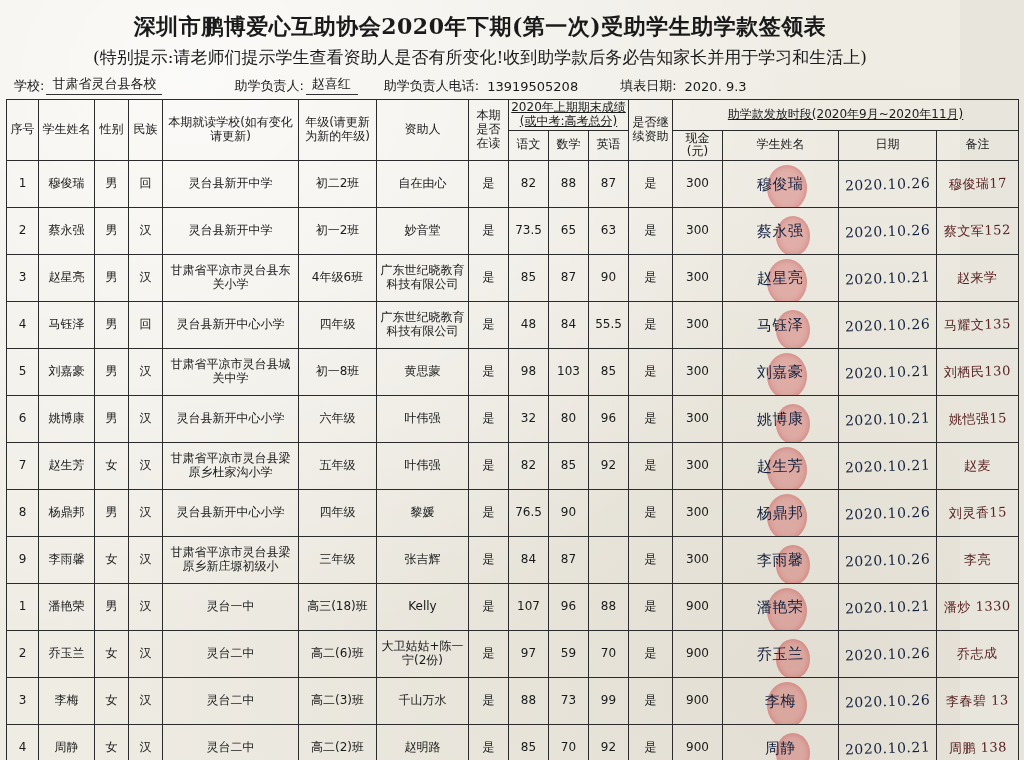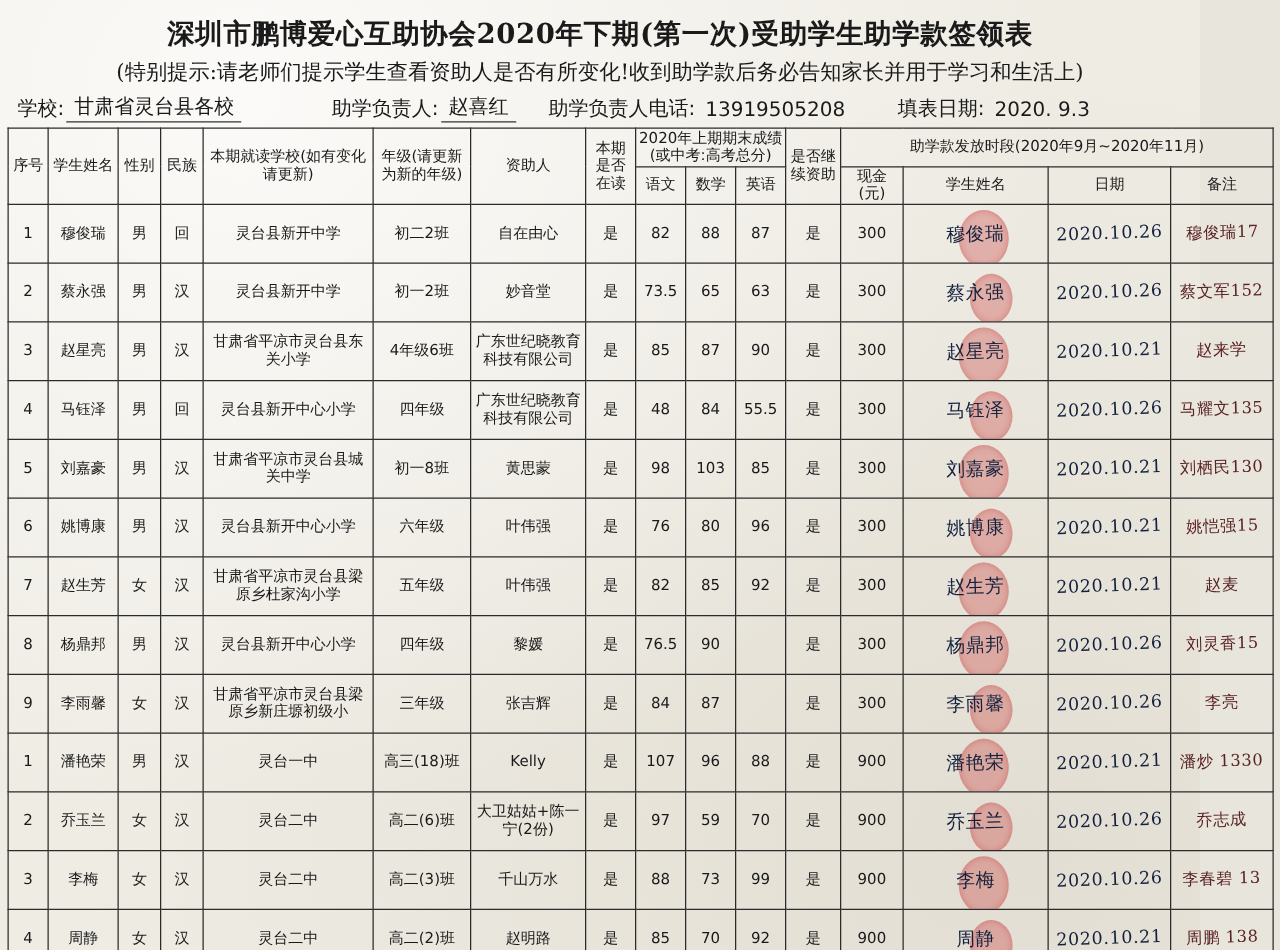--- a/index.html
+++ b/index.html
@@ -36,21 +36,21 @@
   .subtitle {
     text-align: center;
     font-size: 17px;
     font-weight: normal;
     margin: 4px 0 6px 0;
     font-family: "DejaVu Serif", "Liberation Serif", serif;
   }
   .metarow {
     display: flex;
     align-items: flex-end;
-    font-size: 16px;
+    font-size: 13px;
     padding: 0 8px 4px 8px;
   }
   .meta-item {
     white-space: nowrap;
     display: flex;
     align-items: flex-end;
   }
   .meta-label { }
   .meta-value {
     display: inline-block;
@@ -78,21 +78,21 @@
     text-align: center;
     vertical-align: middle;
     padding: 1px 2px;
     line-height: 1.15;
     overflow: hidden;
   }
   table.grid th {
     font-weight: normal;
     font-size: 12px;
   }
-  .hdr-small { font-size: 11px; }
+  .hdr-small { font-size: 11px; text-decoration: underline; }
   td.row-cell {
     height: 44px;
   }
 
   
   .hand {
     font-family: "DejaVu Serif", "Liberation Serif", serif;
     color: #14213d;
     font-size: 15px;
     letter-spacing: 0.5px;
@@ -293,21 +293,21 @@
 
       <tr>
         <td class="row-cell">6</td>
         <td class="row-cell">姚博康</td>
         <td class="row-cell">男</td>
         <td class="row-cell">汉</td>
         <td class="row-cell">灵台县新开中心小学</td>
         <td class="row-cell">六年级</td>
         <td class="row-cell">叶伟强</td>
         <td class="row-cell">是</td>
-        <td class="row-cell">76</td>
+        <td class="row-cell">32</td>
         <td class="row-cell">80</td>
         <td class="row-cell">96</td>
         <td class="row-cell">是</td>
         <td class="row-cell">300</td>
         <td class="row-cell sig-cell"><span class="stamp s2"></span><span class="hand">姚博康</span></td>
         <td class="row-cell date-cell"><span class="hand date">2020.10.21</span></td>
         <td class="row-cell note-cell"><span class="hand">姚恺强15</span></td>
       </tr>
 
       <tr>

